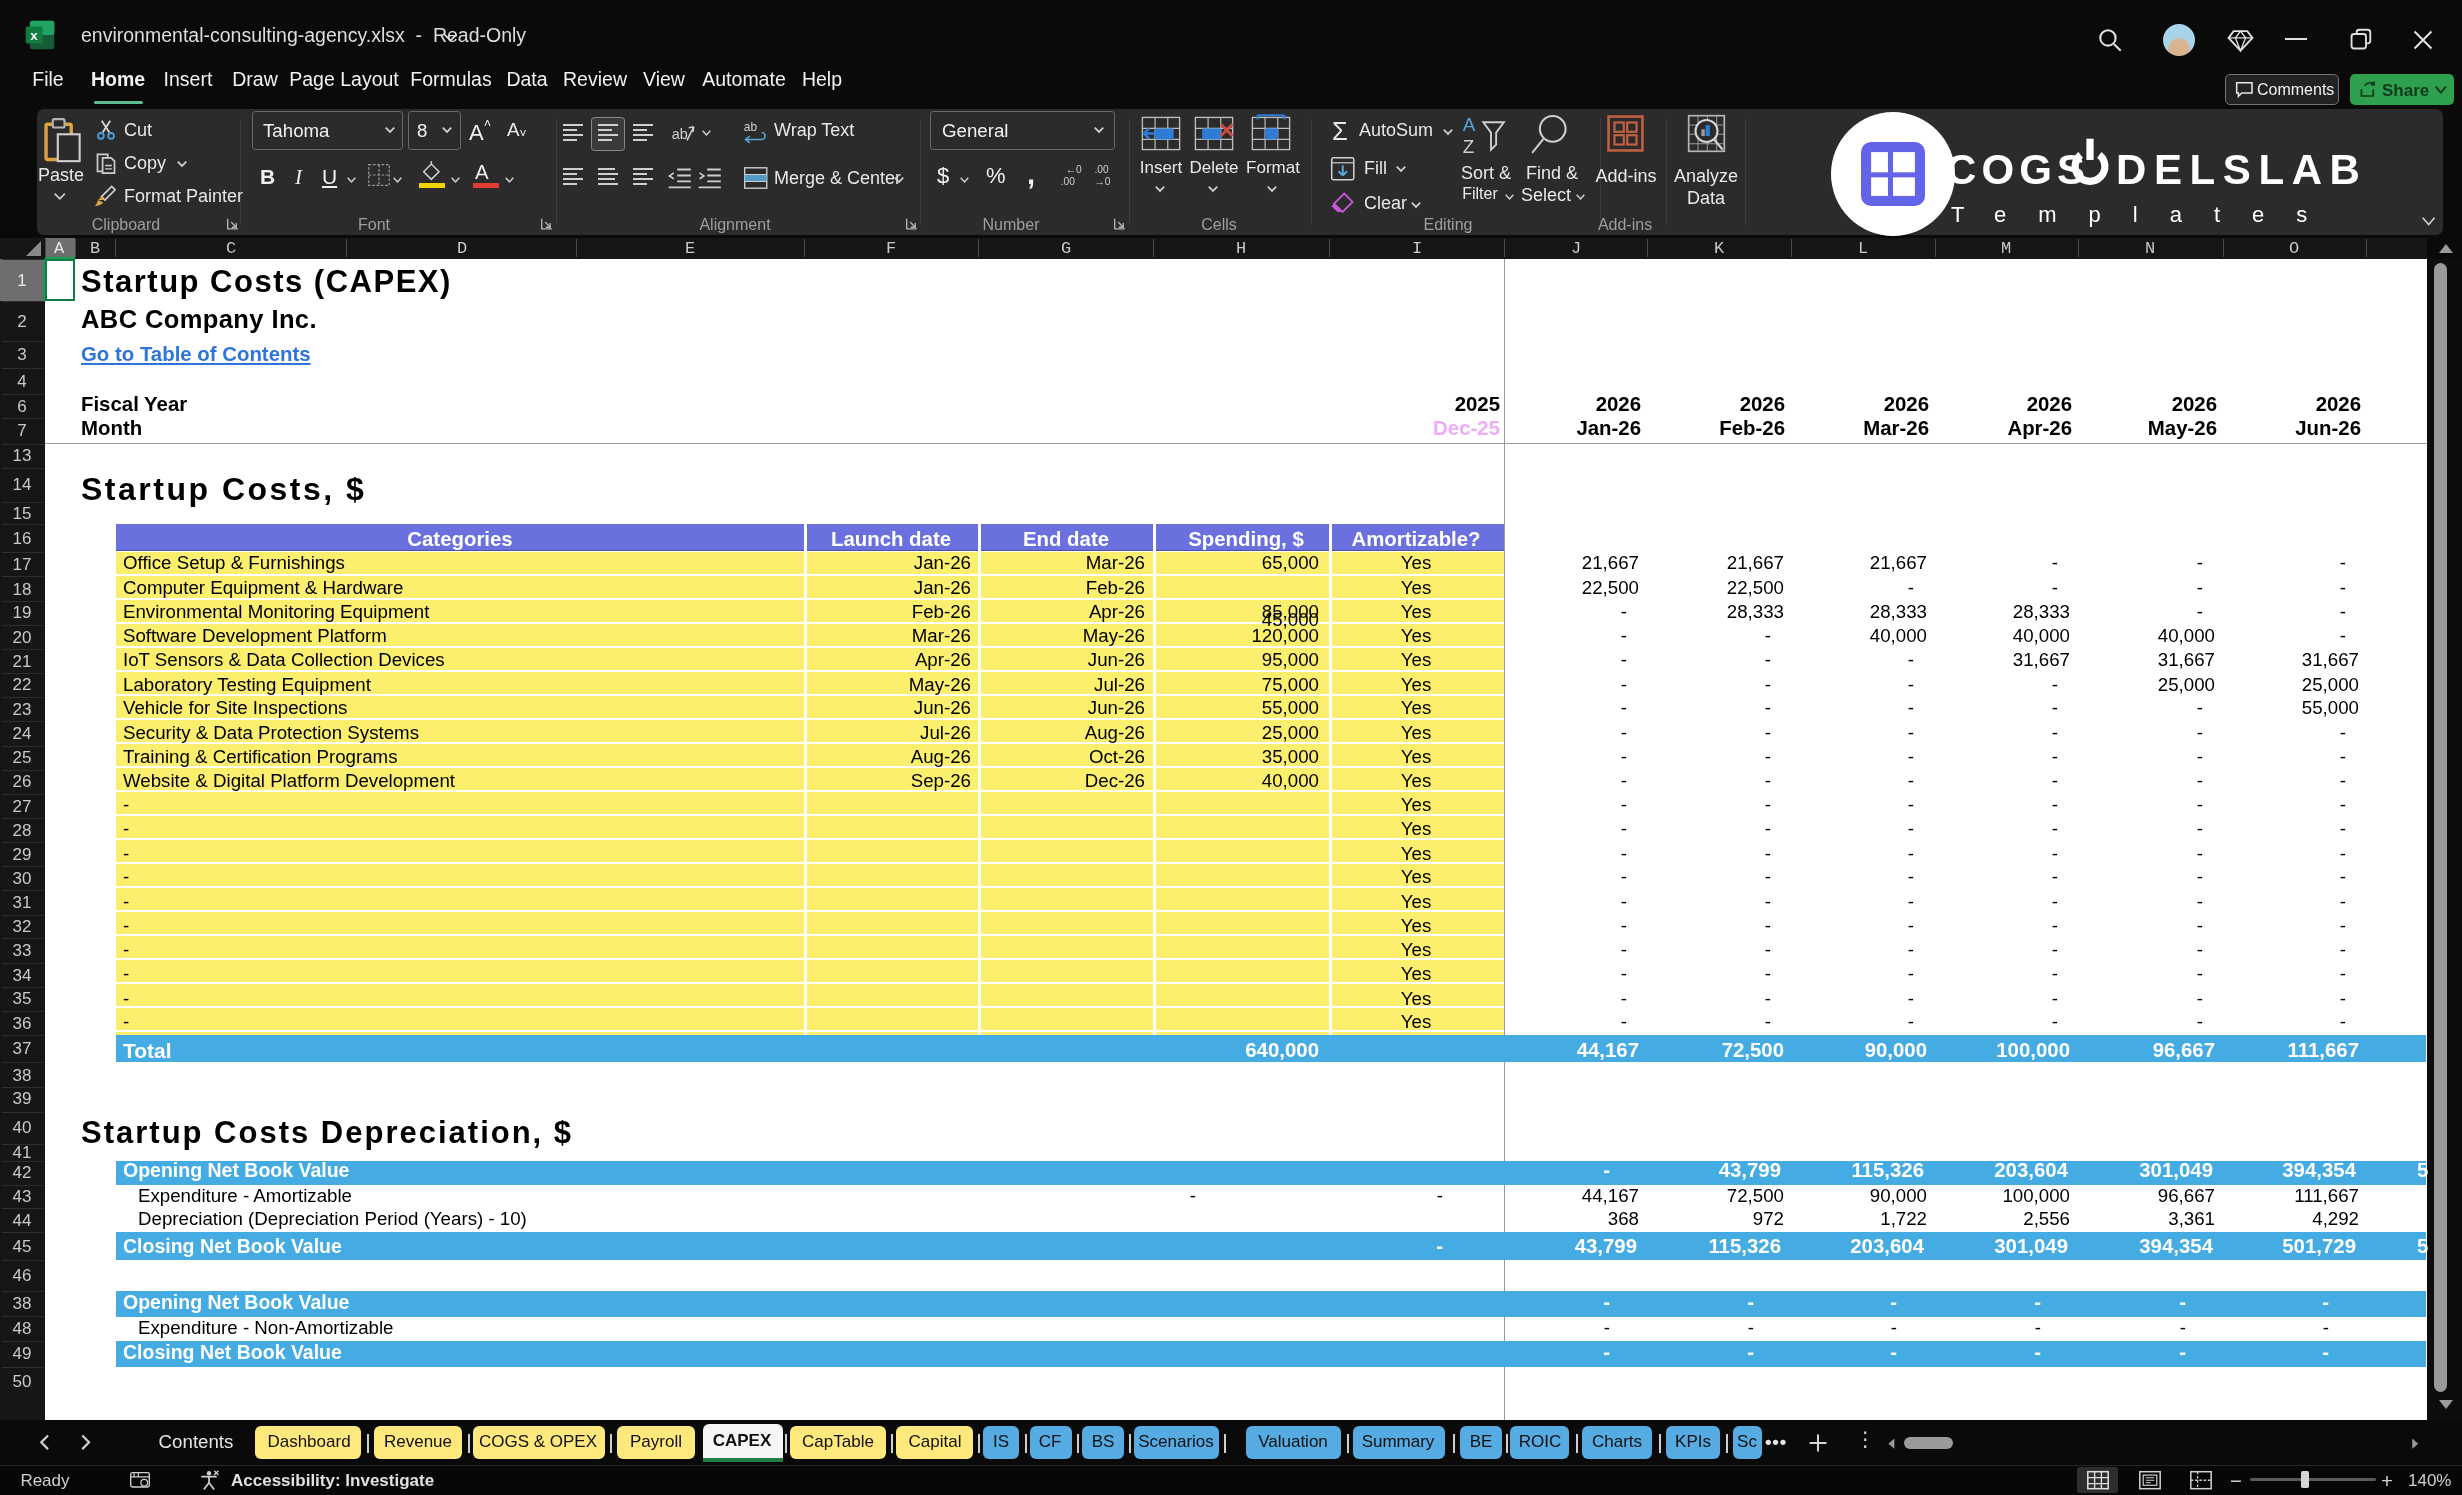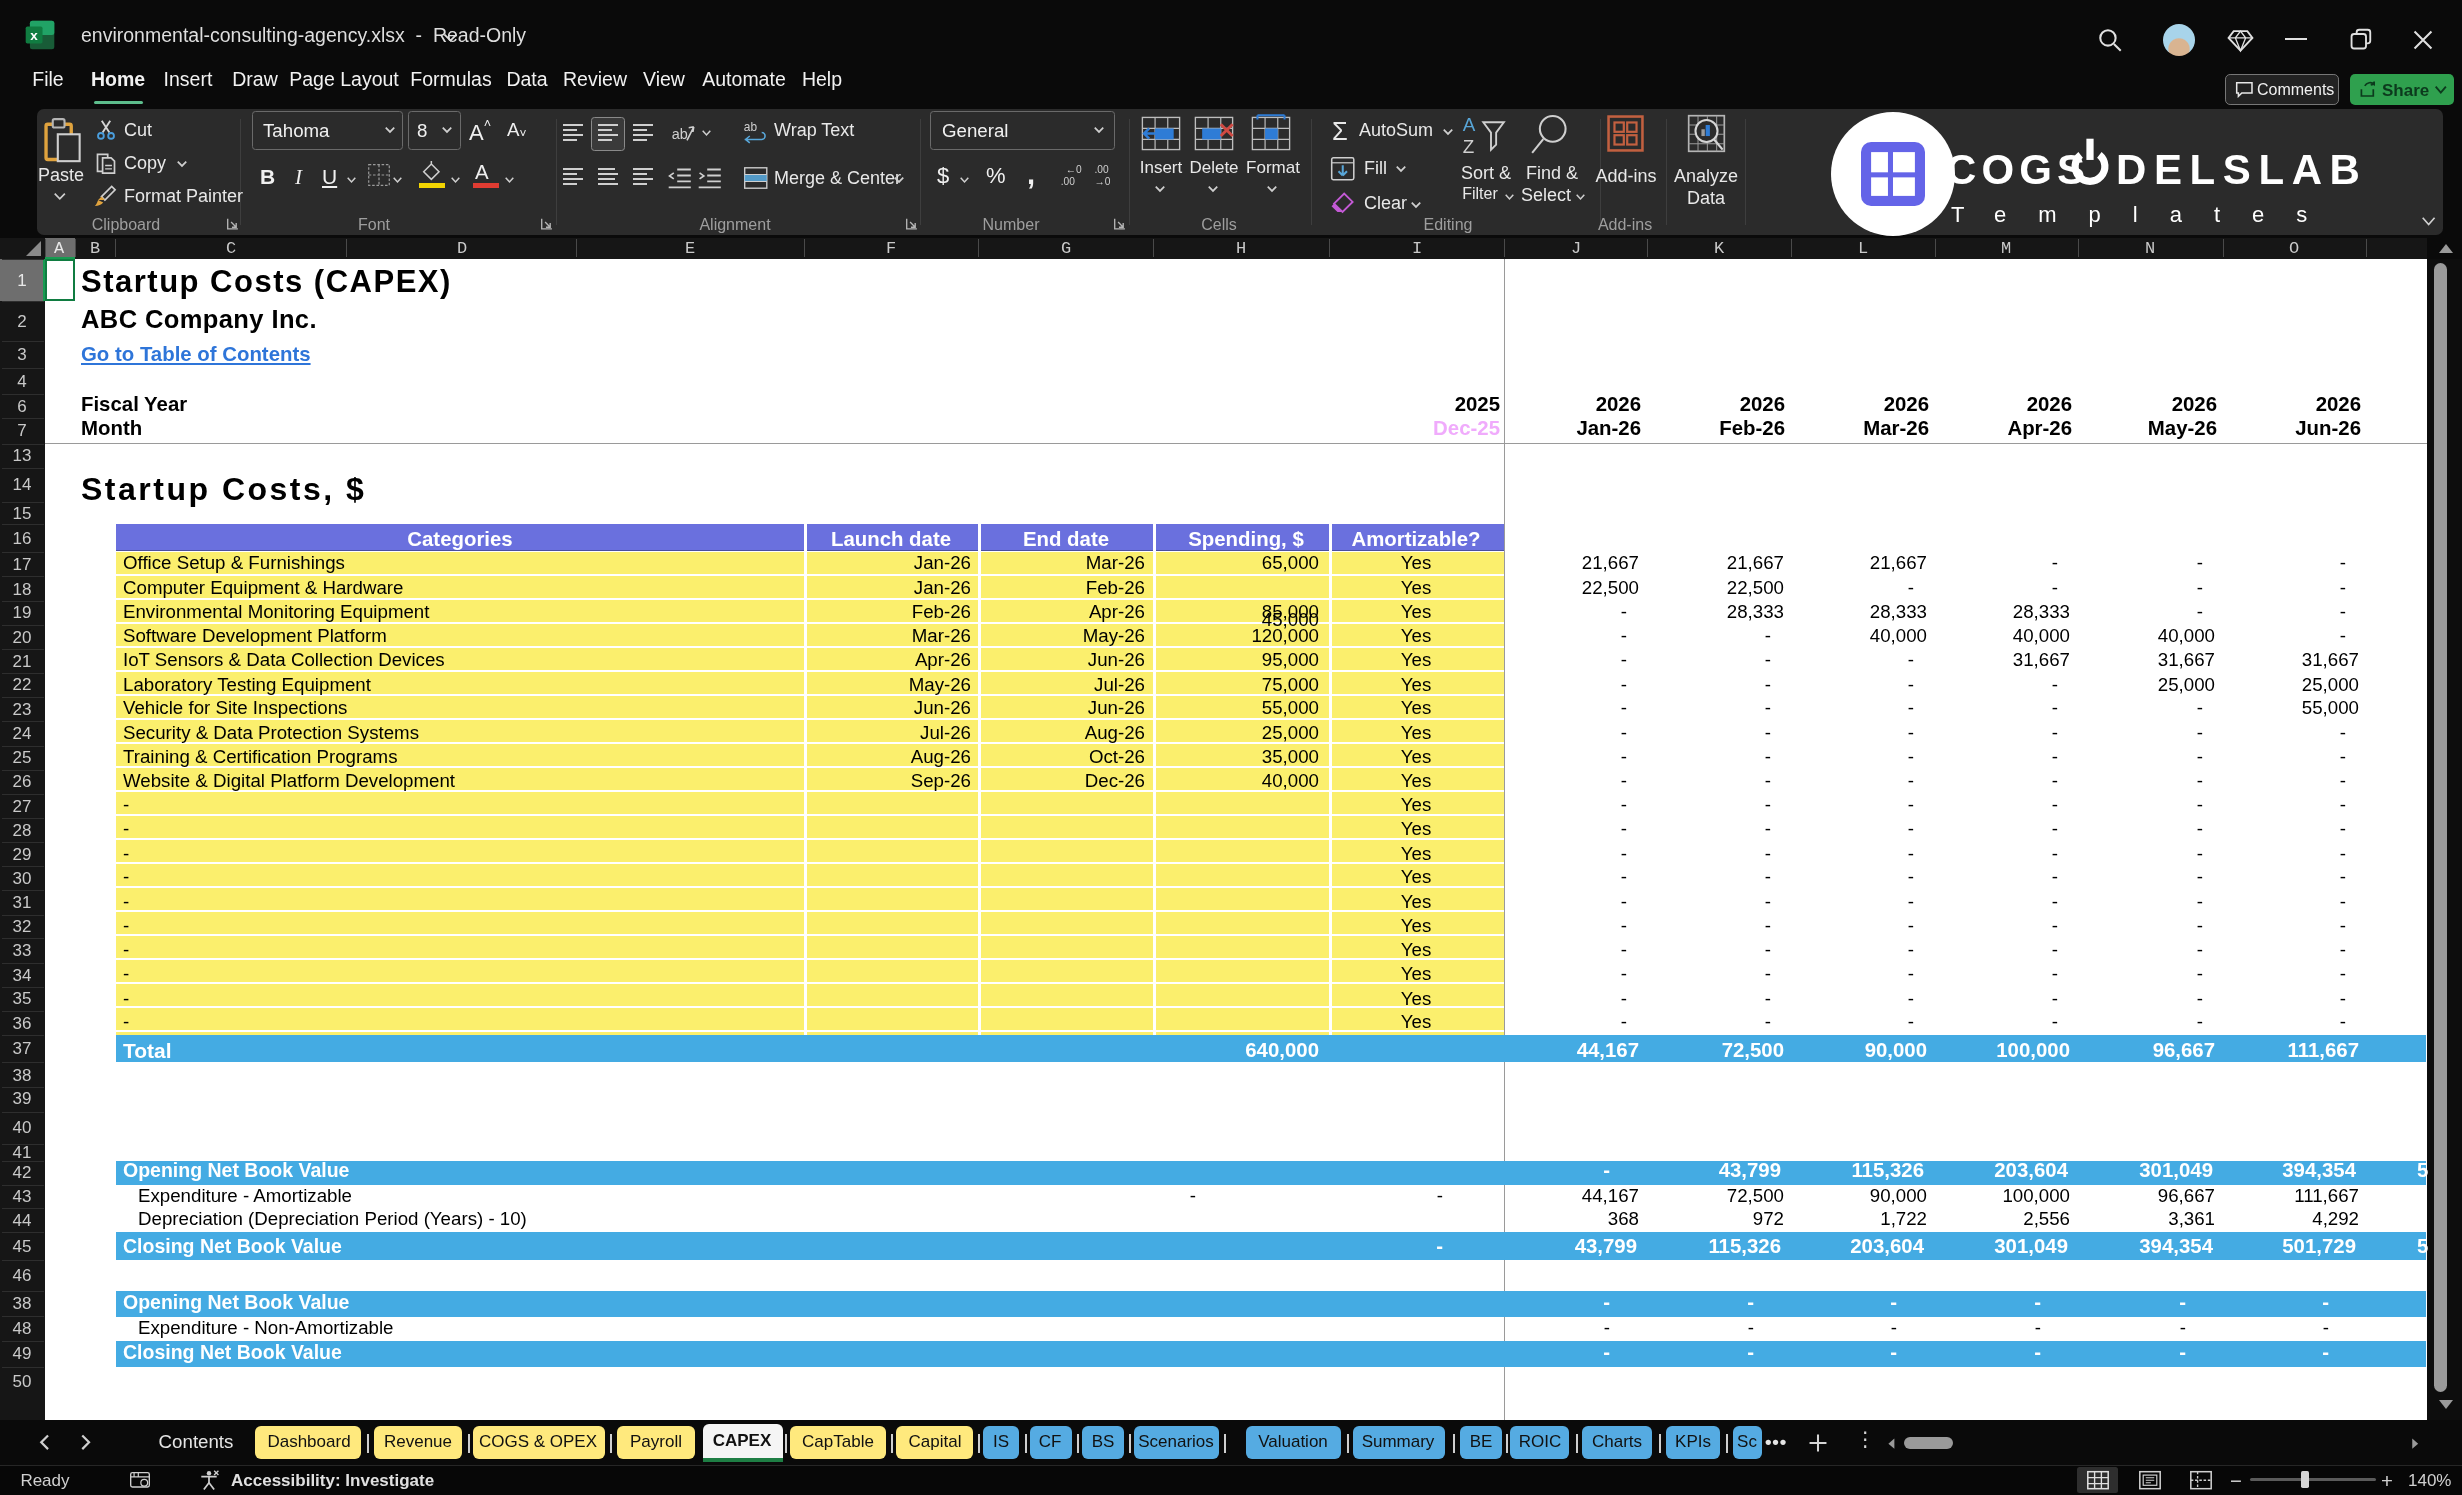--- a/index.html
+++ b/index.html
@@ -692,20 +692,21 @@
     <div class="t" style="left:2346px;top:1011px;font-size:18.7px;color:#000;transform:translateX(-100%);">-</div>
     <div class="t" style="left:116px;top:1035px;width:2310px;height:27px;background:#44abe3"></div>
     <div class="t" style="left:123px;top:1039px;font-size:21px;color:#fff;font-weight:bold;">Total</div>
     <div class="t" style="left:1319px;top:1039px;font-size:20.4px;color:#fff;font-weight:bold;transform:translateX(-100%);">640,000</div>
     <div class="t" style="left:1639px;top:1039px;font-size:20.4px;color:#fff;font-weight:bold;transform:translateX(-100%);">44,167</div>
     <div class="t" style="left:1784px;top:1039px;font-size:20.4px;color:#fff;font-weight:bold;transform:translateX(-100%);">72,500</div>
     <div class="t" style="left:1927px;top:1039px;font-size:20.4px;color:#fff;font-weight:bold;transform:translateX(-100%);">90,000</div>
     <div class="t" style="left:2070px;top:1039px;font-size:20.4px;color:#fff;font-weight:bold;transform:translateX(-100%);">100,000</div>
     <div class="t" style="left:2215px;top:1039px;font-size:20.4px;color:#fff;font-weight:bold;transform:translateX(-100%);">96,667</div>
     <div class="t" style="left:2359px;top:1039px;font-size:20.4px;color:#fff;font-weight:bold;transform:translateX(-100%);">111,667</div>
+    <div class="t" style="left:81px;top:1115px;font-size:31px;color:#000;font-weight:bold;letter-spacing:2px;">Startup Costs Depreciation, $</div>
     <div class="t" style="left:116px;top:1161px;width:2310px;height:24px;background:#44abe3"></div>
     <div class="t" style="left:123px;top:1159px;font-size:19.5px;color:#fff;font-weight:bold;">Opening Net Book Value</div>
     <div class="t" style="left:1610px;top:1159px;font-size:20.4px;color:#fff;font-weight:bold;transform:translateX(-100%);">-</div>
     <div class="t" style="left:1781px;top:1159px;font-size:20.4px;color:#fff;font-weight:bold;transform:translateX(-100%);">43,799</div>
     <div class="t" style="left:1924px;top:1159px;font-size:20.4px;color:#fff;font-weight:bold;transform:translateX(-100%);">115,326</div>
     <div class="t" style="left:2068px;top:1159px;font-size:20.4px;color:#fff;font-weight:bold;transform:translateX(-100%);">203,604</div>
     <div class="t" style="left:2213px;top:1159px;font-size:20.4px;color:#fff;font-weight:bold;transform:translateX(-100%);">301,049</div>
     <div class="t" style="left:2356px;top:1159px;font-size:20.4px;color:#fff;font-weight:bold;transform:translateX(-100%);">394,354</div>
     <div class="t" style="left:2417px;top:1159px;font-size:20.4px;color:#fff;font-weight:bold;">5</div>
     <div class="t" style="left:138px;top:1185px;font-size:18.7px;color:#000;">Expenditure - Amortizable</div>

